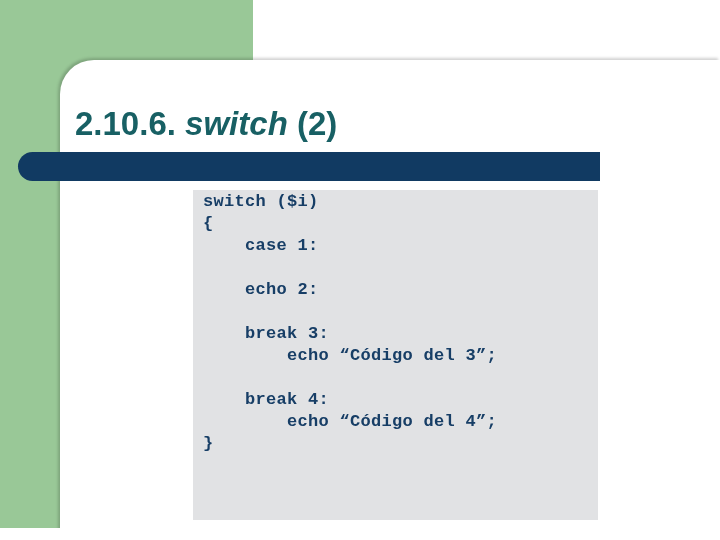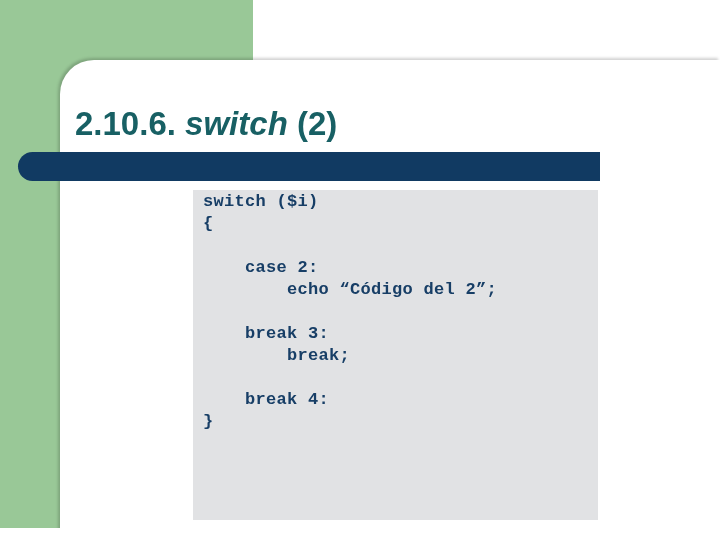--- a/index.html
+++ b/index.html
@@ -88,24 +88,25 @@
 
   <div class="content-card"></div>
 
   <div class="slide-title"><span class="t-part">2.10.6. </span><span class="t-part t-italic">switch</span><span class="t-part"> (2)</span></div>
 
   <div class="title-bar"></div>
 
   <div class="code-block">
     <div class="code-line">switch ($i)</div>
     <div class="code-line">{</div>
+    <div class="code-line">    case 1:</div>
     <div class="code-line"></div>
-    <div class="code-line">    case 2:</div>
-    <div class="code-line">        echo “Código del 2”;</div>
+    <div class="code-line">    echo 2:</div>
     <div class="code-line"></div>
     <div class="code-line">    break 3:</div>
-    <div class="code-line">        break;</div>
+    <div class="code-line">        echo “Código del 3”;</div>
     <div class="code-line"></div>
     <div class="code-line">    break 4:</div>
+    <div class="code-line">        echo “Código del 4”;</div>
     <div class="code-line">}</div>
   </div>
 
 </div>
 
 </body></html>

